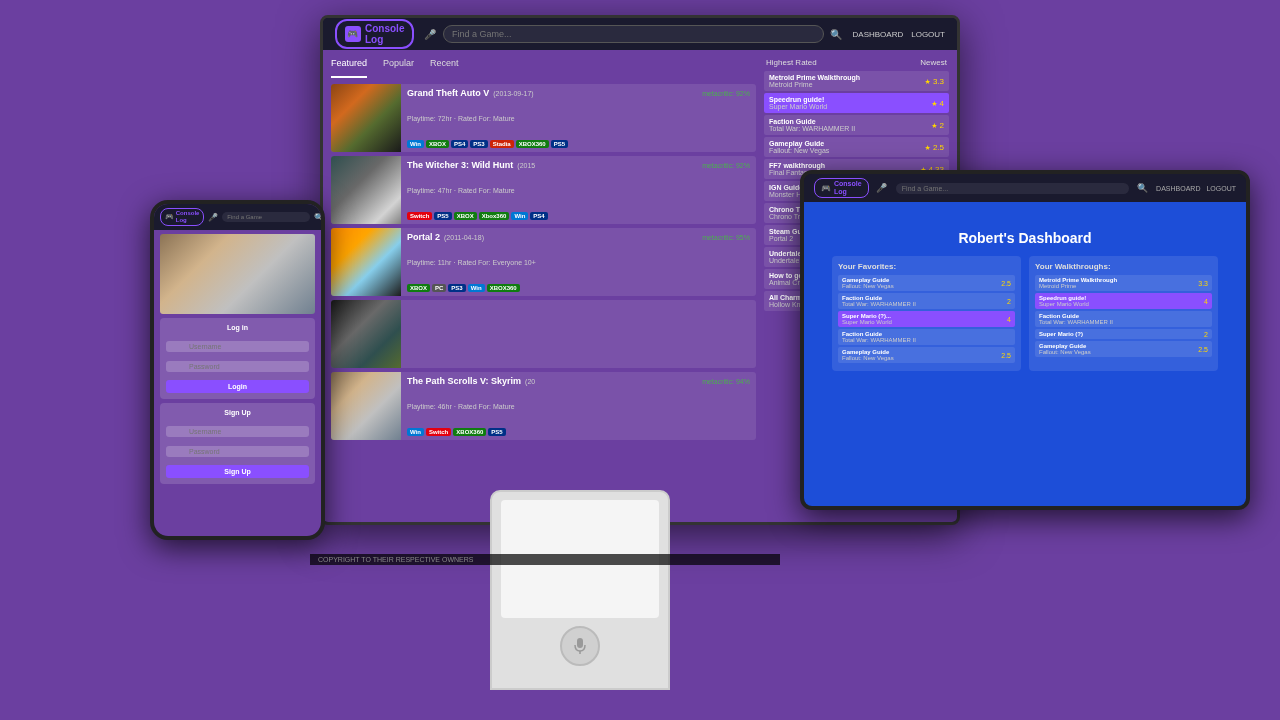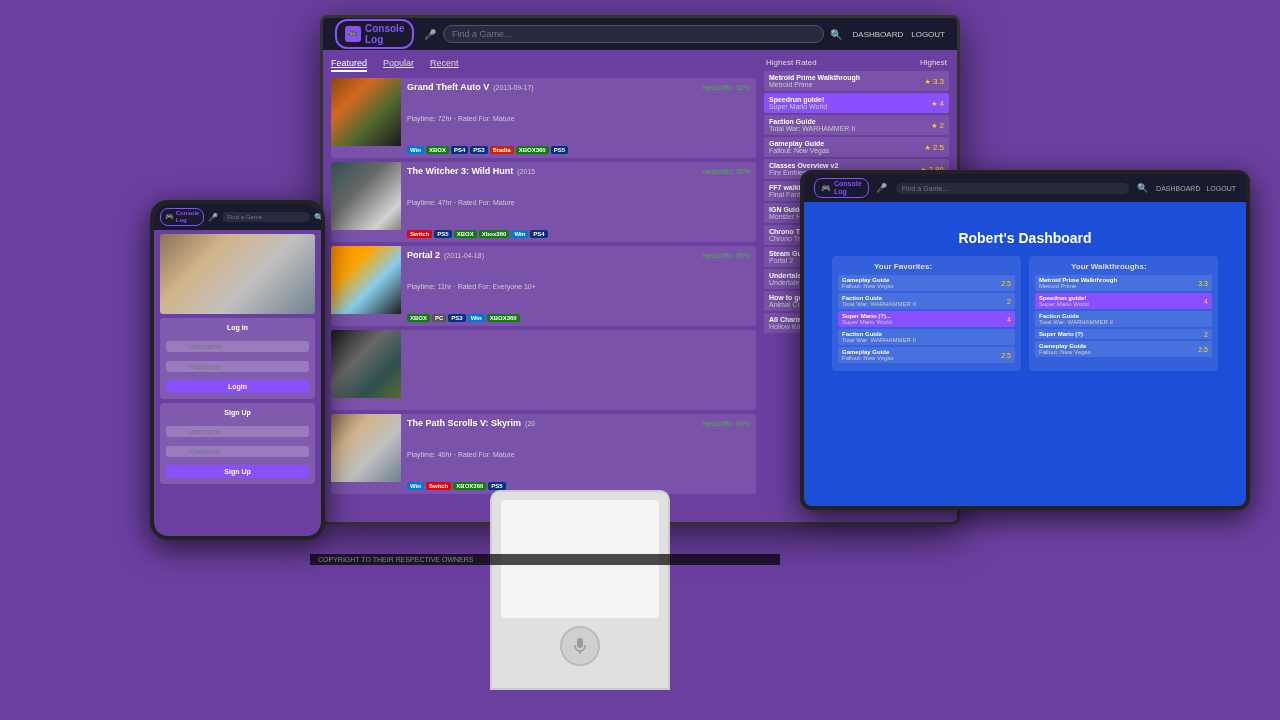--- a/index.html
+++ b/index.html
@@ -116,36 +116,35 @@
     .tab-row {
       display: flex;
       gap: 16px;
       margin-bottom: 6px;
       font-size: 9px;
       color: #ddd;
     }
 
     .tab-row span {
       cursor: pointer;
-      padding-bottom: 2px;
-      text-decoration: underline;
+      padding-bottom: 8px;
     }
 
     .tab-row span.active {
       border-bottom: 2px solid #fff;
       color: #fff;
     }
 
     .game-card {
       display: flex;
       background: rgba(255,255,255,0.1);
       margin-bottom: 4px;
       border-radius: 3px;
       overflow: hidden;
-      height: 80px;
+      height: 68px;
     }
 
     .game-thumb {
       width: 70px;
       height: 68px;
       flex-shrink: 0;
       background: #555;
       position: relative;
       overflow: hidden;
     }
@@ -483,21 +482,20 @@
       background: rgba(255,255,255,0.1);
       border-radius: 4px;
       padding: 6px;
     }
 
     .panel-title {
       font-size: 8px;
       color: #ddd;
       margin-bottom: 4px;
       font-weight: bold;
-      margin-left: 36px;
     }
 
     .panel-item {
       background: rgba(255,255,255,0.1);
       margin-bottom: 2px;
       padding: 2px 4px;
       border-radius: 2px;
       position: relative;
     }
 
@@ -701,21 +699,21 @@
             <span class="tag tag-xbox">XBOX360</span>
             <span class="tag tag-ps5">PS5</span>
           </div>
         </div>
       </div>
     </div>
 
     <div class="ratings-panel">
       <div class="ratings-header">
         <span>Highest Rated</span>
-        <span>Highest</span>
+        <span>Newest</span>
       </div>
       <div class="rating-item">
         <div class="rating-item-title">Metroid Prime Walkthrough</div>
         <div class="rating-item-game">Metroid Prime</div>
         <div class="rating-score">
             <span class="star">★</span>
             <span>3.3</span>
           </div>
       </div>
       <div class="rating-item active">
@@ -733,28 +731,20 @@
             <span class="star">★</span>
             <span>2</span>
           </div>
       </div>
       <div class="rating-item">
         <div class="rating-item-title">Gameplay Guide</div>
         <div class="rating-item-game">Fallout: New Vegas</div>
         <div class="rating-score">
             <span class="star">★</span>
             <span>2.5</span>
-          </div>
-      </div>
-      <div class="rating-item">
-        <div class="rating-item-title">Classes Overview v2</div>
-        <div class="rating-item-game">Fire Emblem: Path of Radiance</div>
-        <div class="rating-score">
-            <span class="star">★</span>
-            <span>2.86</span>
           </div>
       </div>
       <div class="rating-item">
         <div class="rating-item-title">FF7 walkthrough</div>
         <div class="rating-item-game">Final Fantasy VII</div>
         <div class="rating-score">
             <span class="star">★</span>
             <span>4.33</span>
           </div>
       </div>

